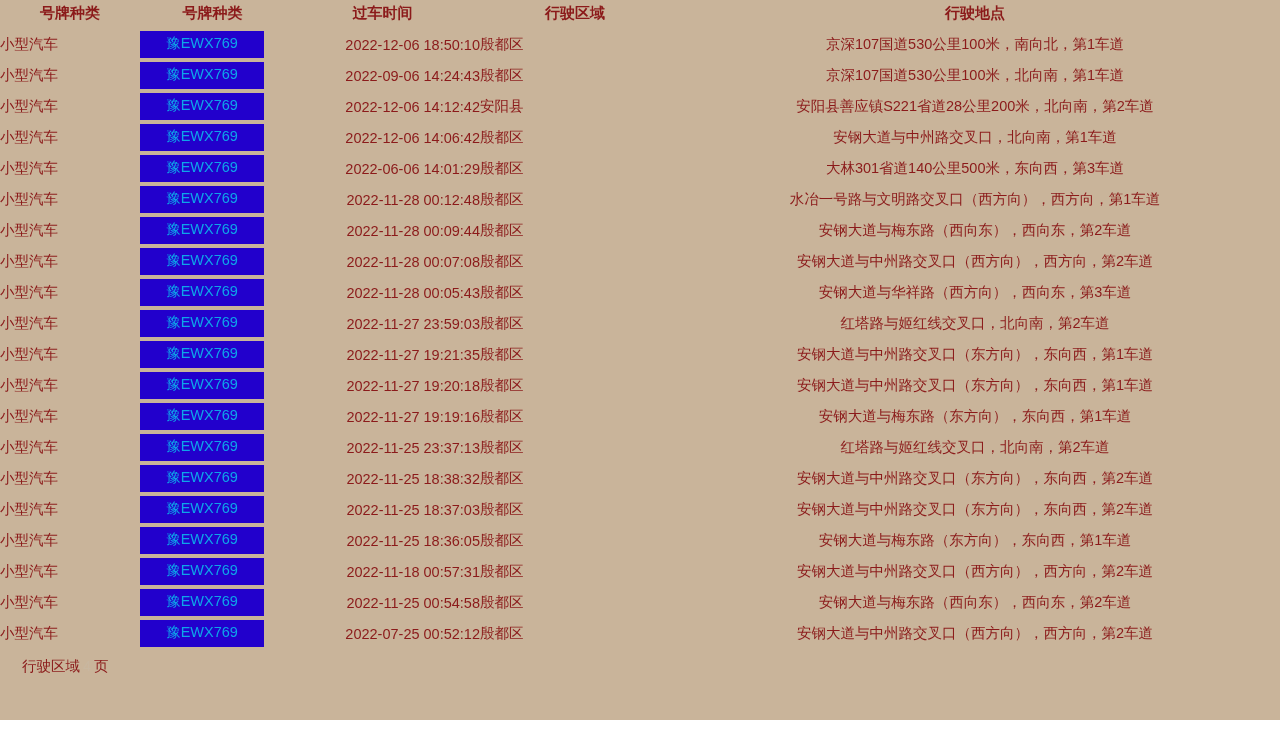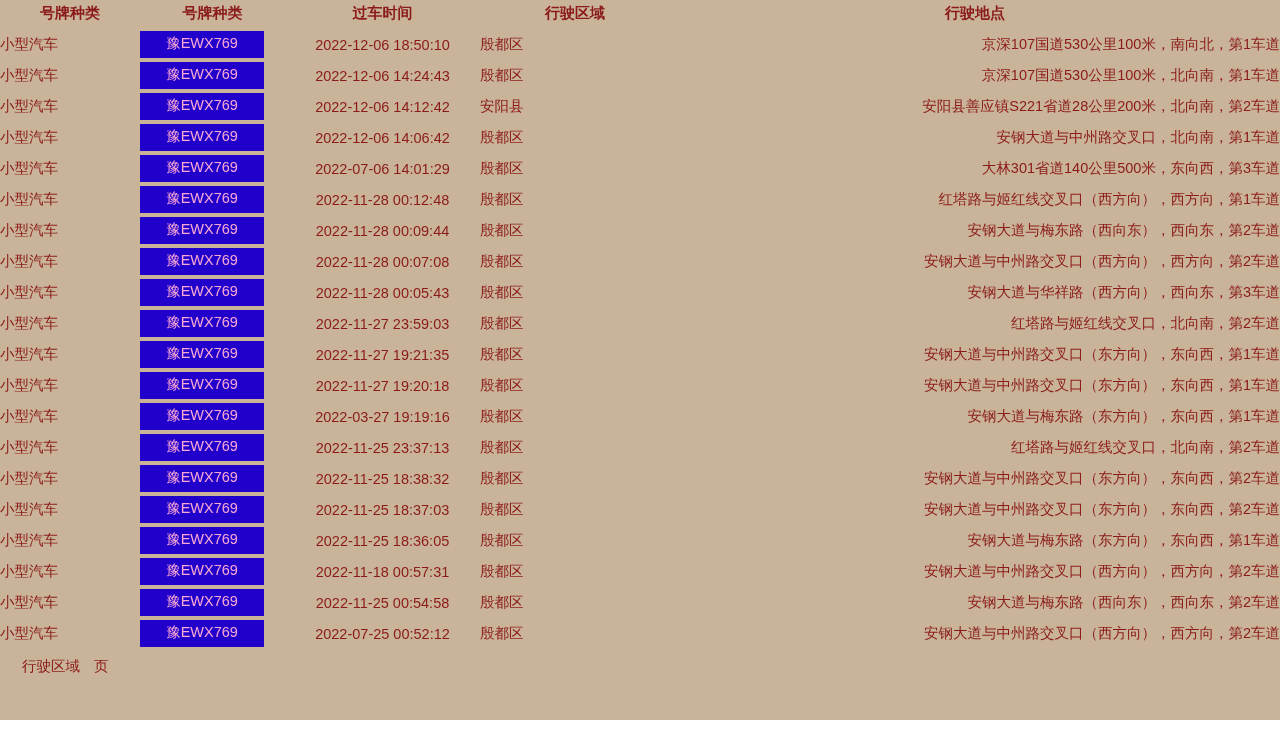--- a/index.html
+++ b/index.html
@@ -47,30 +47,30 @@
   col.c-area    { width: 190px; }
   col.c-place   { width: 610px; }
 
   .th-type   { padding-left: 0; }
   .td-type   { padding-left: 22px; }
   .td-number { padding-left: 0; }
   .num-cell  { text-align: left; }
   .plate-box {
     display: inline-block;
     background: #2200cc;
-    color: #f9a8d4;
+    color: #0ea5e9;
     font-size: 14.5px;
     padding: 5px 10px 6px 10px;
     min-width: 104px;
     text-align: center;
     line-height: 1.05;
   }
-  .td-time  { text-align: center; padding-left: 20px; }
+  .td-time  { text-align: right; padding-left: 20px; }
   .td-area  { text-align: left; padding-left: 20px; font-family: Liberation Serif, serif; }
-  .td-place { text-align: right; padding-left: 0px; }
+  .td-place { text-align: center; padding-left: 0px; }
 
   .th-number { text-align: center; }
   .th-time   { text-align: center; }
   .th-area   { text-align: center; }
   .th-place  { text-align: center; }
 
   .footer {
     margin-top: 8px;
     padding-left: 22px;
     font-size: 14.5px;
@@ -115,51 +115,51 @@
         <tr>
           <td class="td-type">小型汽车</td>
           <td class="td-number num-cell"><span class="plate-box">豫EWX769</span></td>
           <td class="td-time">2022-12-06 18:50:10</td>
           <td class="td-area">殷都区</td>
           <td class="td-place">京深107国道530公里100米，南向北，第1车道</td>
         </tr>
         <tr>
           <td class="td-type">小型汽车</td>
           <td class="td-number num-cell"><span class="plate-box">豫EWX769</span></td>
-          <td class="td-time">2022-12-06 14:24:43</td>
+          <td class="td-time">2022-09-06 14:24:43</td>
           <td class="td-area">殷都区</td>
           <td class="td-place">京深107国道530公里100米，北向南，第1车道</td>
         </tr>
         <tr>
           <td class="td-type">小型汽车</td>
           <td class="td-number num-cell"><span class="plate-box">豫EWX769</span></td>
           <td class="td-time">2022-12-06 14:12:42</td>
           <td class="td-area">安阳县</td>
           <td class="td-place">安阳县善应镇S221省道28公里200米，北向南，第2车道</td>
         </tr>
         <tr>
           <td class="td-type">小型汽车</td>
           <td class="td-number num-cell"><span class="plate-box">豫EWX769</span></td>
           <td class="td-time">2022-12-06 14:06:42</td>
           <td class="td-area">殷都区</td>
           <td class="td-place">安钢大道与中州路交叉口，北向南，第1车道</td>
         </tr>
         <tr>
           <td class="td-type">小型汽车</td>
           <td class="td-number num-cell"><span class="plate-box">豫EWX769</span></td>
-          <td class="td-time">2022-07-06 14:01:29</td>
+          <td class="td-time">2022-06-06 14:01:29</td>
           <td class="td-area">殷都区</td>
           <td class="td-place">大林301省道140公里500米，东向西，第3车道</td>
         </tr>
         <tr>
           <td class="td-type">小型汽车</td>
           <td class="td-number num-cell"><span class="plate-box">豫EWX769</span></td>
           <td class="td-time">2022-11-28 00:12:48</td>
           <td class="td-area">殷都区</td>
-          <td class="td-place">红塔路与姬红线交叉口（西方向），西方向，第1车道</td>
+          <td class="td-place">水冶一号路与文明路交叉口（西方向），西方向，第1车道</td>
         </tr>
         <tr>
           <td class="td-type">小型汽车</td>
           <td class="td-number num-cell"><span class="plate-box">豫EWX769</span></td>
           <td class="td-time">2022-11-28 00:09:44</td>
           <td class="td-area">殷都区</td>
           <td class="td-place">安钢大道与梅东路（西向东），西向东，第2车道</td>
         </tr>
         <tr>
           <td class="td-type">小型汽车</td>
@@ -192,21 +192,21 @@
         <tr>
           <td class="td-type">小型汽车</td>
           <td class="td-number num-cell"><span class="plate-box">豫EWX769</span></td>
           <td class="td-time">2022-11-27 19:20:18</td>
           <td class="td-area">殷都区</td>
           <td class="td-place">安钢大道与中州路交叉口（东方向），东向西，第1车道</td>
         </tr>
         <tr>
           <td class="td-type">小型汽车</td>
           <td class="td-number num-cell"><span class="plate-box">豫EWX769</span></td>
-          <td class="td-time">2022-03-27 19:19:16</td>
+          <td class="td-time">2022-11-27 19:19:16</td>
           <td class="td-area">殷都区</td>
           <td class="td-place">安钢大道与梅东路（东方向），东向西，第1车道</td>
         </tr>
         <tr>
           <td class="td-type">小型汽车</td>
           <td class="td-number num-cell"><span class="plate-box">豫EWX769</span></td>
           <td class="td-time">2022-11-25 23:37:13</td>
           <td class="td-area">殷都区</td>
           <td class="td-place">红塔路与姬红线交叉口，北向南，第2车道</td>
         </tr>

